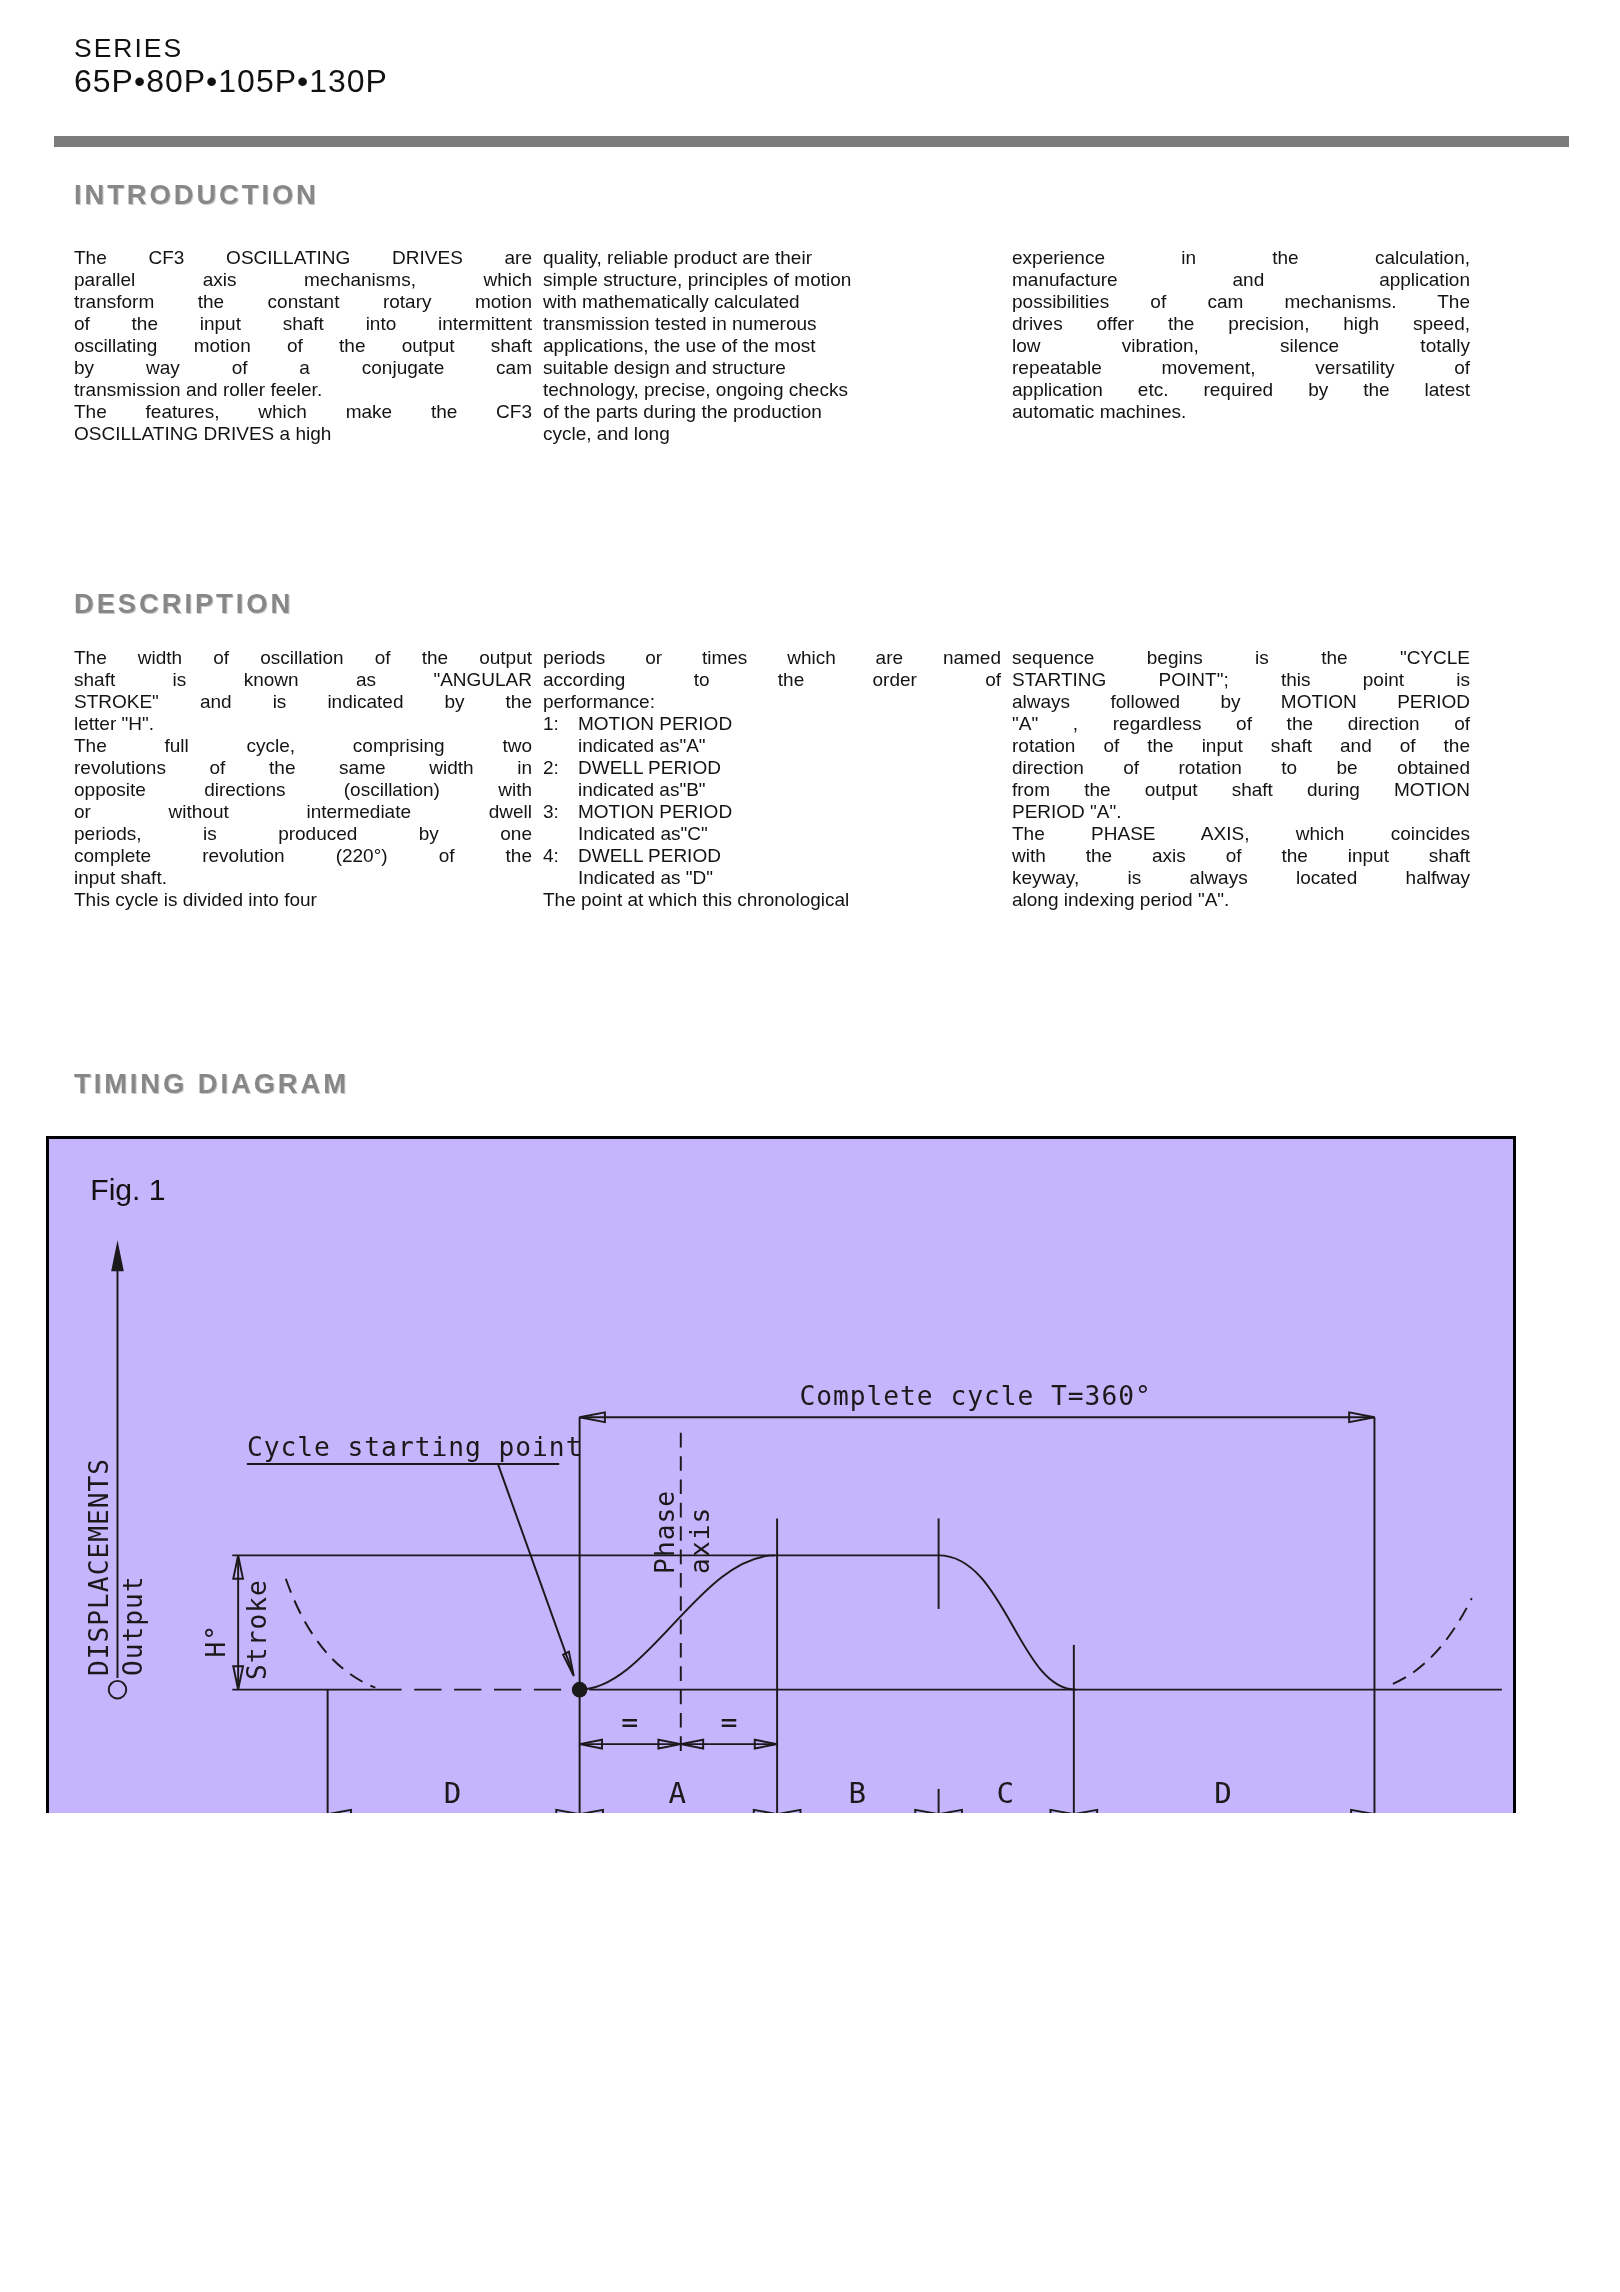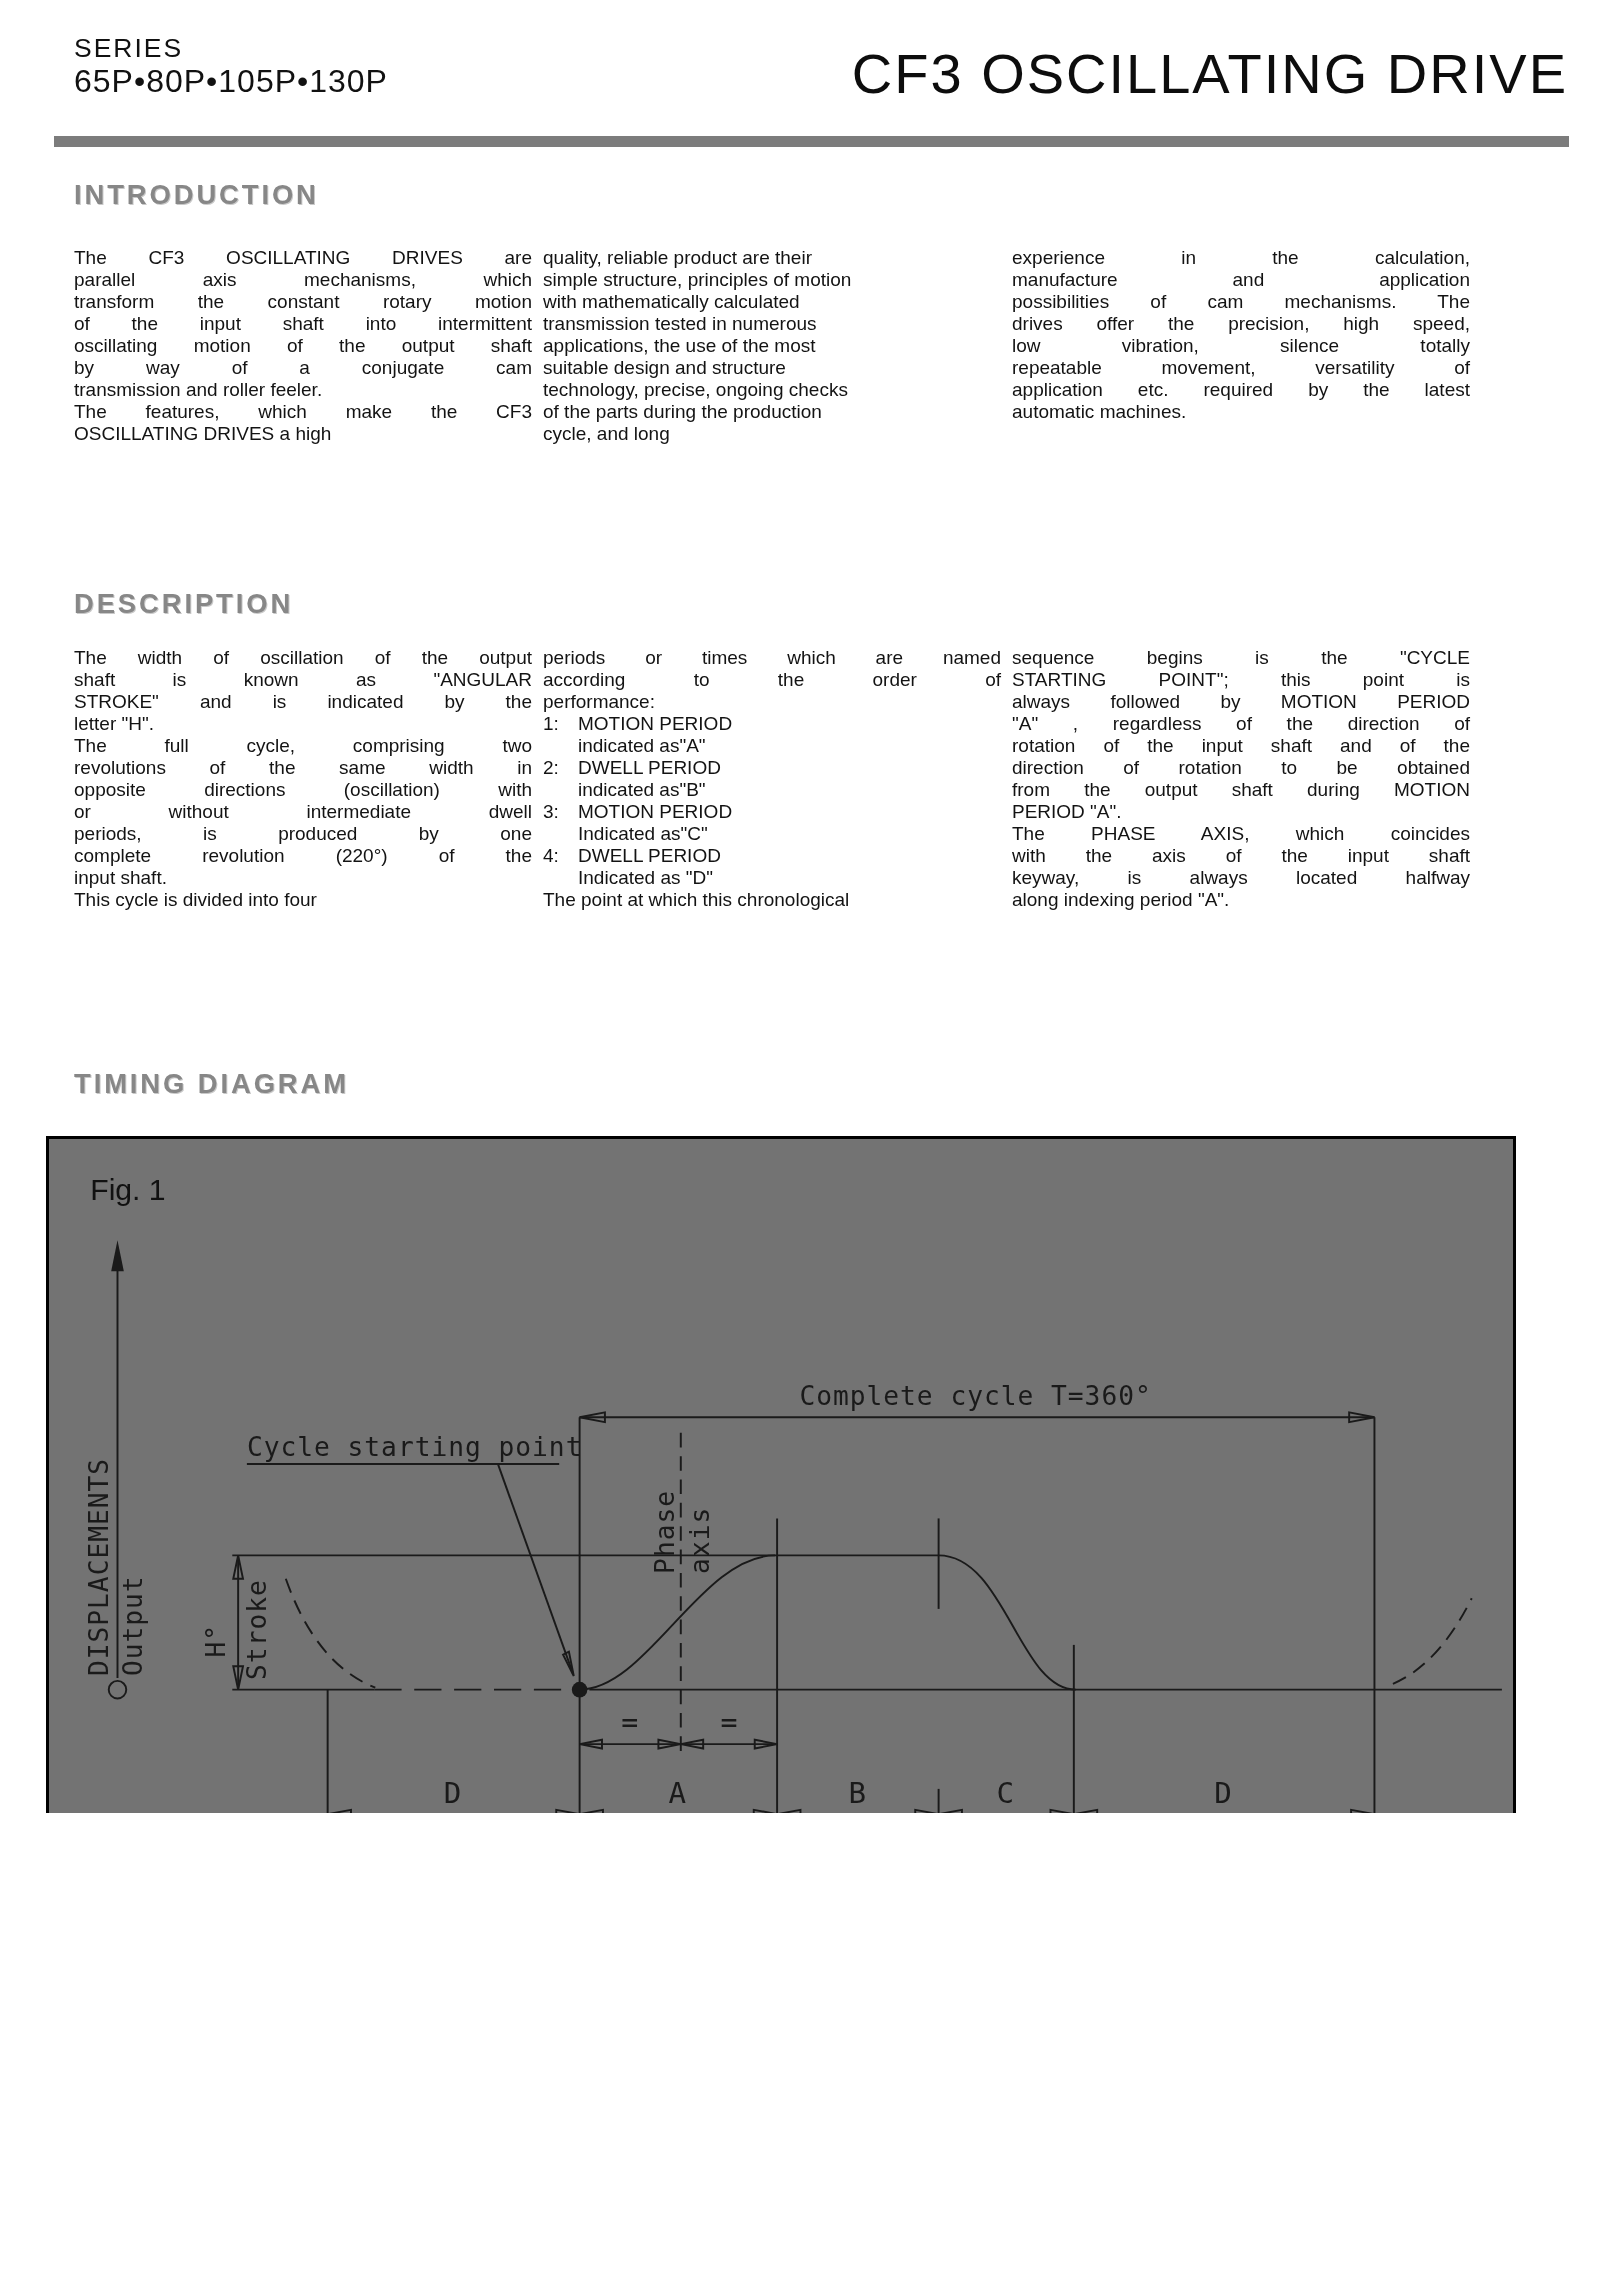--- a/index.html
+++ b/index.html
@@ -25,39 +25,38 @@
   .cols-intro{top:247px;}
   .cols-desc{top:647px;}
   .col{width:458px;flex:none;font-size:19px;line-height:22px;color:#131313;}
   .col .ln{text-align:justify;text-align-last:justify;min-height:22px;}
   .col .ln.nj{text-align:right;text-align-last:left;}
   .col.left .ln{text-align:left;text-align-last:left;}
   .lnum{display:inline-block;width:35px;}
   .ln.ind{padding-left:35px;}
 
   
-  .diagram-box{left:46px;top:1136px;width:1470px;height:831px;border:3.9px solid #000;box-sizing:border-box;background:#737373;}
+  .diagram-box{left:46px;top:1136px;width:1470px;height:831px;border:3.9px solid #000;box-sizing:border-box;background:#c4b5fd;}
   .diagram-box svg{display:block;width:100%;height:100%;}
   text.cad{font-family:"DejaVu Sans Mono",monospace;fill:#1a1a1a;letter-spacing:1px;}
   text.fig{font-family:"Liberation Sans",sans-serif;fill:#111;}
 
   
   .footer-bar{left:1157px;top:2205px;width:378px;height:41px;
       background:linear-gradient(to right, rgba(190,190,190,0) 0%, #b3b3b3 28%, #7d7d7d 65%, #595959 100%);}
   .logo{left:1321px;top:2178px;width:129px;height:84px;}
   .page-number{left:1449px;top:2202px;width:43px;text-align:center;font-size:32px;font-weight:700;color:#ffffff;}
 </style>
 </head>
 <body>
 
 <div class="page">
 
   <div class="abs series-label">SERIES</div>
   <div class="abs series-models">65P•80P•105P•130P</div>
-  <div class="abs doc-title">CF3 OSCILLATING DRIVE</div>
   <div class="abs header-bar"></div>
 
   <div class="abs section-heading h-intro">INTRODUCTION</div>
   <div class="abs columns cols-intro">
     <div class="col just">
         <div class="ln">The CF3 OSCILLATING DRIVES are</div>
         <div class="ln">parallel axis mechanisms, which</div>
         <div class="ln">transform the constant rotary motion</div>
         <div class="ln">of the input shaft into intermittent</div>
         <div class="ln">oscillating motion of the output shaft</div>

